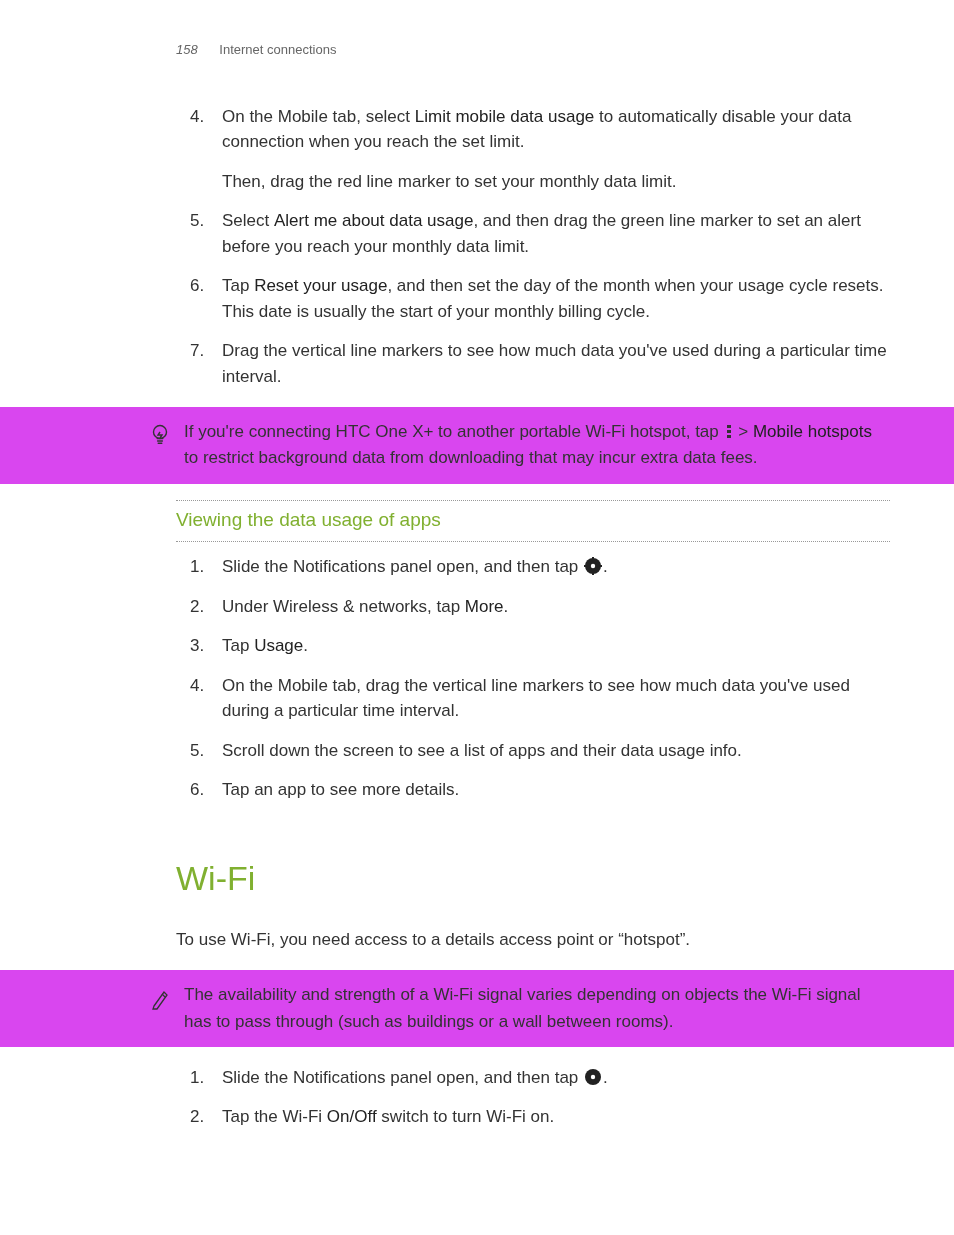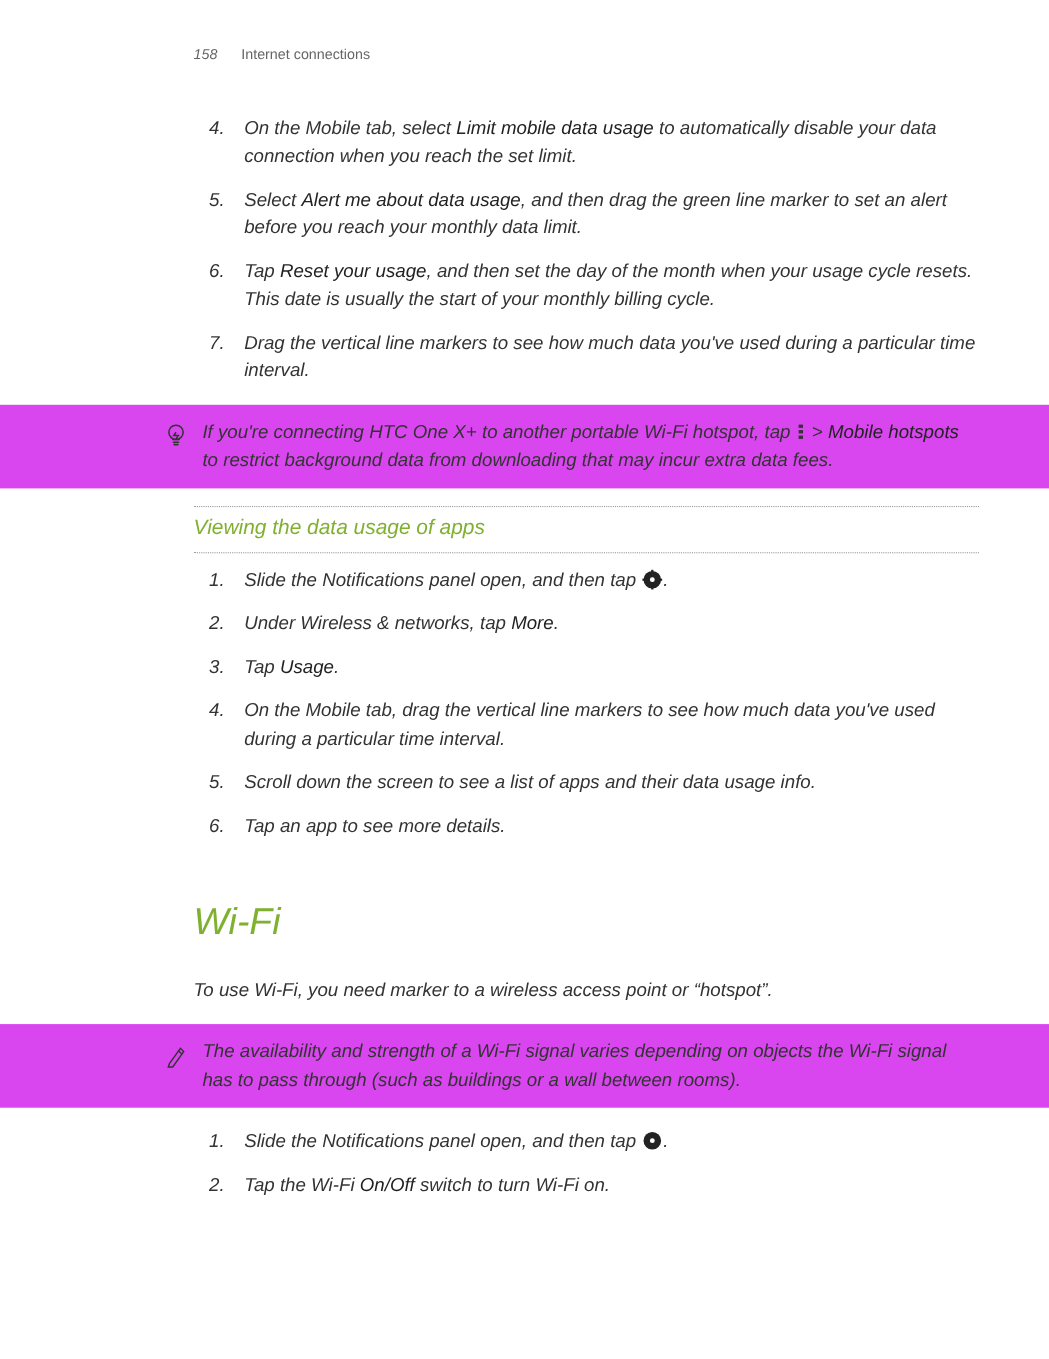--- a/index.html
+++ b/index.html
@@ -13,21 +13,21 @@
       font-weight: 300;
     }
     .page { padding: 40px 0 0 0; }
     .header {
       padding-left: 176px;
       margin-bottom: 44px;
       font-size: 13px;
       color: #666;
     }
     .header .pagenum { display: inline-block; margin-right: 18px; font-style: italic; }
-    .content { padding-left: 176px; padding-right: 64px; font-style: italic; }
+    .content { padding-left: 176px; padding-right: 64px; }
     ol.steps {
       list-style: none;
       counter-reset: step;
       padding-left: 14px;
     }
     ol.steps > li {
       counter-increment: step;
       position: relative;
       padding-left: 32px;
       margin-bottom: 14px;
@@ -99,20 +99,21 @@
   <div class="header">
     <span class="pagenum">158</span>
     <span>Internet connections</span>
   </div>
 
   <div class="content">
 
     <ol class="steps start4">
       <li>
         <span>On the Mobile tab, select </span><span class="bold">Limit mobile data usage</span><span> to automatically disable your data connection when you reach the set limit.</span>
+        <p class="sub">Then, drag the red line marker to set your monthly data limit.</p>
       </li>
       <li>
         <span>Select </span><span class="bold">Alert me about data usage</span><span>, and then drag the green line marker to set an alert before you reach your monthly data limit.</span>
       </li>
       <li>
         <span>Tap </span><span class="bold">Reset your usage</span><span>, and then set the day of the month when your usage cycle resets. This date is usually the start of your monthly billing cycle.</span>
       </li>
       <li>
         <span>Drag the vertical line markers to see how much data you've used during a particular time interval.</span>
       </li>
@@ -157,21 +158,21 @@
       </li>
       <li>
         <span>Tap </span><span class="bold">Usage</span><span>.</span>
       </li>
       <li><span>On the Mobile tab, drag the vertical line markers to see how much data you've used during a particular time interval.</span></li>
       <li><span>Scroll down the screen to see a list of apps and their data usage info.</span></li>
       <li><span>Tap an app to see more details.</span></li>
     </ol>
 
     <h1 class="mainhead">Wi-Fi</h1>
-    <p class="para">To use Wi-Fi, you need marker to a wireless access point or “hotspot”.</p>
+    <p class="para">To use Wi-Fi, you need access to a details access point or “hotspot”.</p>
 
     <div class="callout-wrap">
       <div class="callout">
         <span class="icon icon-pencil">
           <svg width="20" height="24" viewBox="0 0 20 24" fill="none" stroke="#333" stroke-width="1.3">
             <path d="M4 20 L14 6 L17 9 L7 23 L3 23 Z" fill="none"></path>
             <path d="M12 8 L15 11"></path>
           </svg>
         </span>
         <span class="text">The availability and strength of a Wi-Fi signal varies depending on objects the Wi-Fi signal has to pass through (such as buildings or a wall between rooms).</span>

